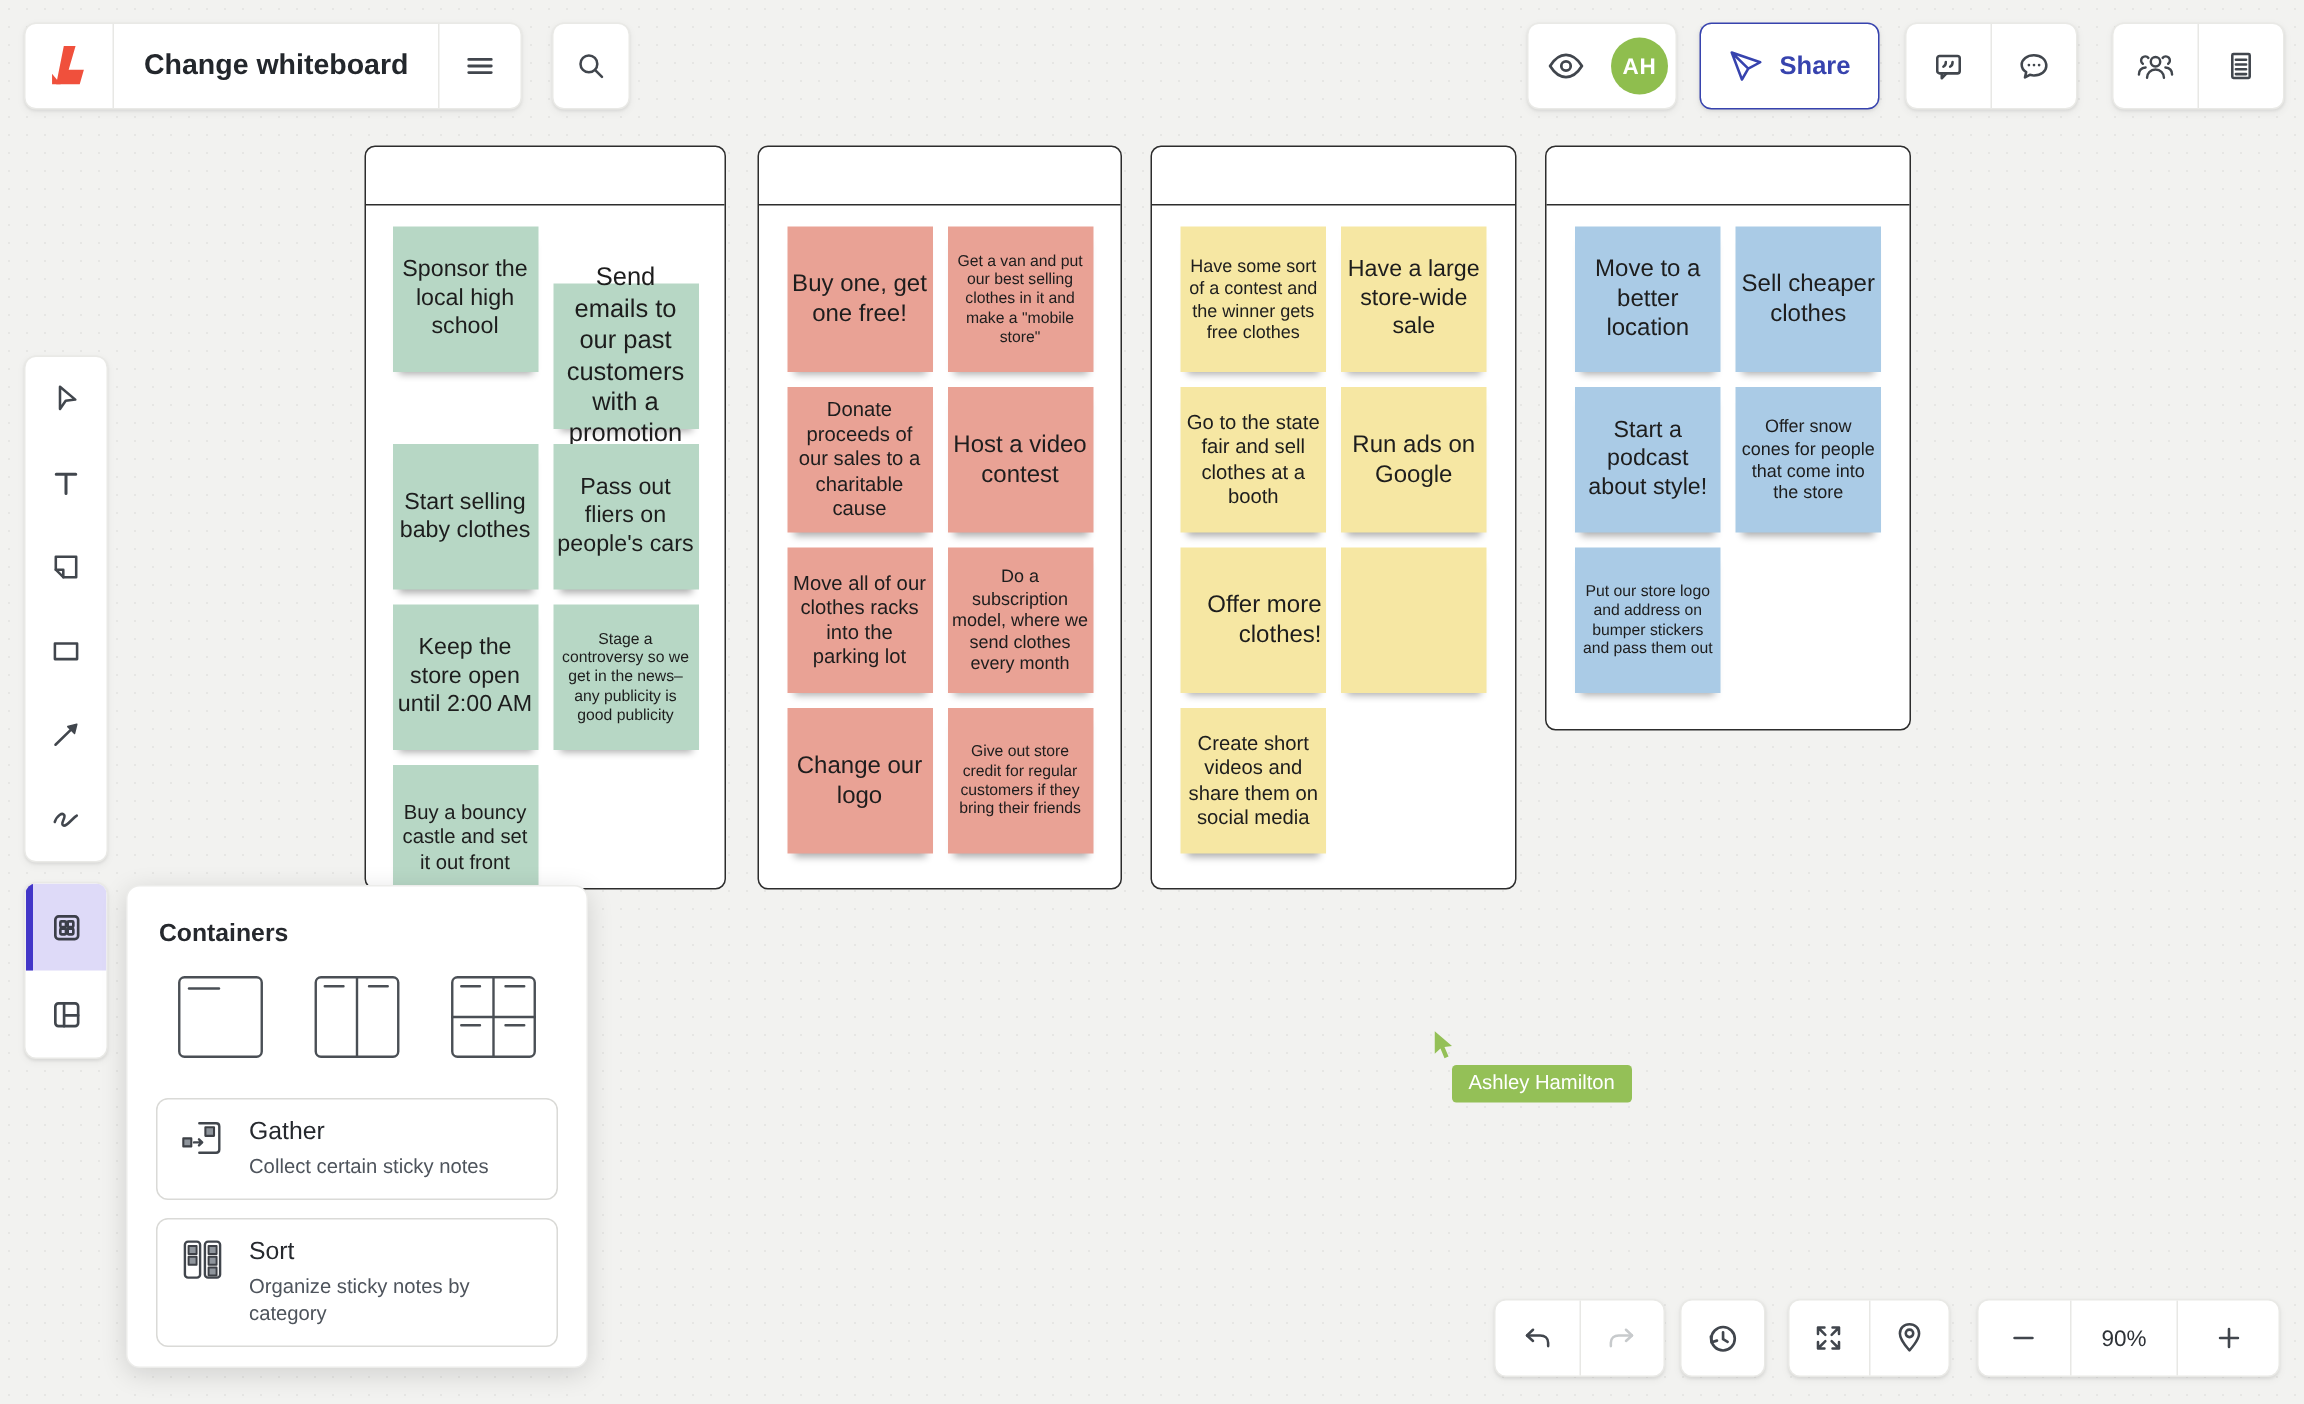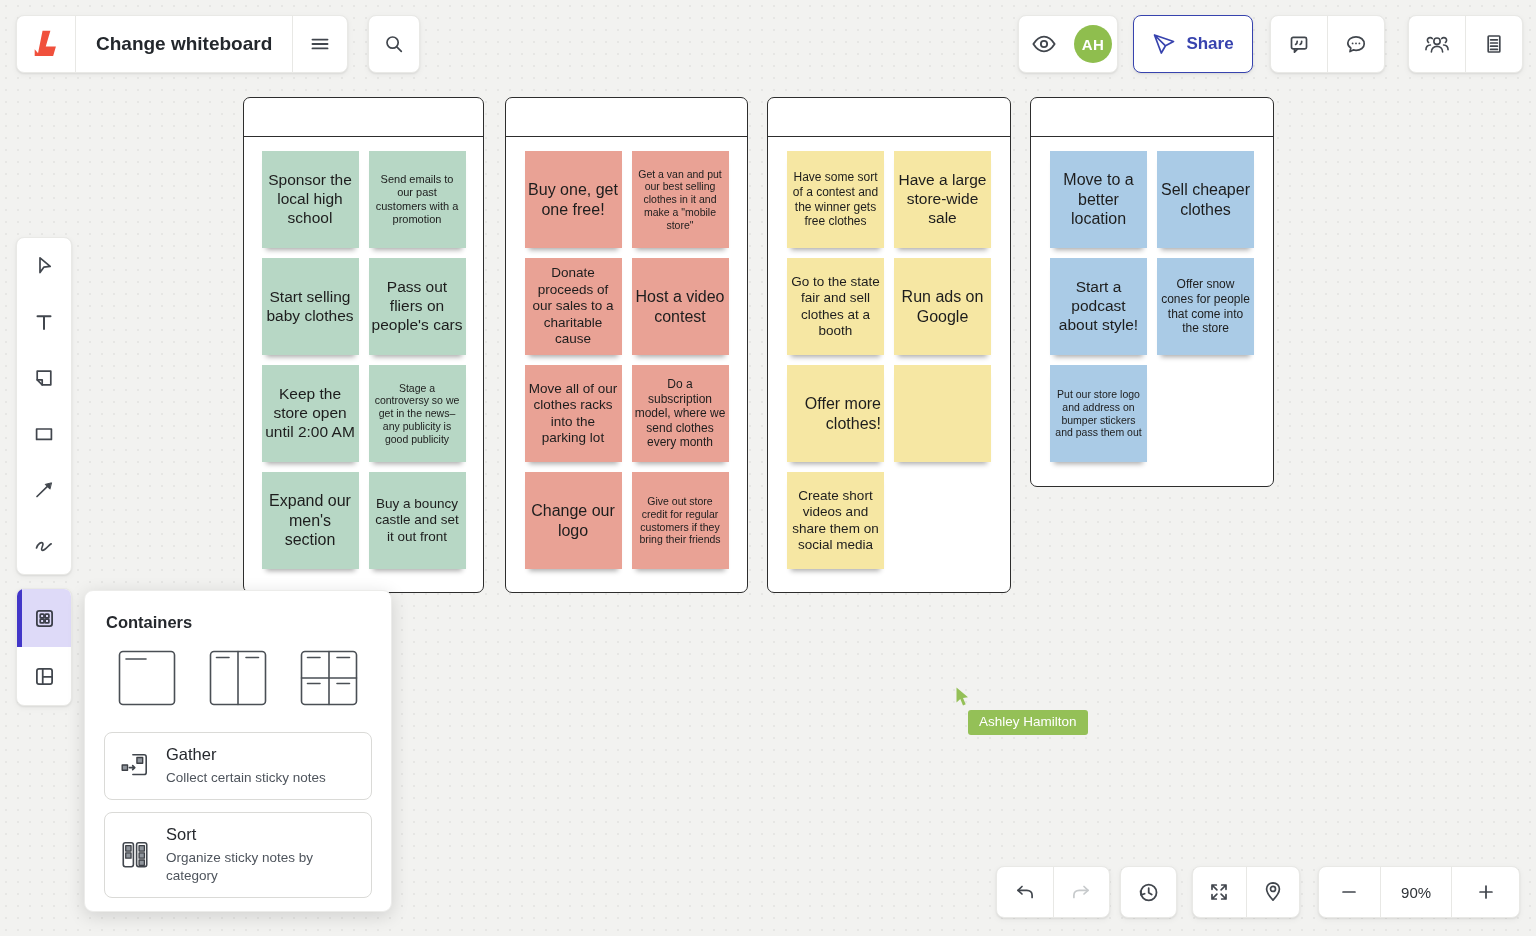--- a/index.html
+++ b/index.html
@@ -48,21 +48,21 @@
   #shapes-panel .cell.selected{background:#dedaf8;box-shadow:inset 5px 0 0 #4236c8;}
 
   
   #containers-popup{left:84px;top:590px;width:308px;height:322px;background:#fff;border-radius:9px;
     border:1px solid #ececea;box-shadow:0 4px 18px rgba(0,0,0,.14);padding:22px 19px 16px;box-sizing:border-box;
     position:absolute;z-index:5;}
   #containers-popup h3{margin:0 0 18px 2px;font-size:16.5px;color:#26292e;}
   .thumb-row{display:flex;gap:33px;justify-content:center;margin-bottom:26px;}
   .thumb{cursor:pointer;background:none;border:none;padding:0;}
   .action-card{border:1px solid #dadad7;border-radius:8px;padding:11px 14px;display:flex;gap:15px;
-    align-items:center;margin-top:12px;cursor:pointer;background:#fff;}
+    align-items:flex-start;margin-top:12px;cursor:pointer;background:#fff;}
   .action-text{line-height:1.3;}
   .action-label{font-size:16.5px;color:#26292e;}
   .action-desc{font-size:13.5px;color:#4e545c;margin-top:4px;line-height:1.35;}
 
   
   .board-container{position:absolute;background:#fff;border:1.5px solid #2d2d2d;border-radius:7px;box-sizing:border-box;}
   .bc-header{height:38px;border-bottom:1.5px solid #2d2d2d;}
   .bc-grid{padding:14px 16px 20px;display:grid;grid-template-columns:97px 97px;gap:10px;justify-content:center;}
   .note{width:97px;height:97px;display:flex;align-items:center;justify-content:center;text-align:center;
     padding:3px;box-sizing:border-box;color:#1d1d1d;line-height:1.22;
@@ -314,26 +314,25 @@
       <div class="action-desc">Organize sticky notes by category</div>
     </div>
   </div>
 </div>
 
 <div id="board">
     <div class="board-container" style="left: 243px; top: 97px; width: 241px; height: 496px;">
       <div class="bc-header"></div>
       <div class="bc-grid">
         <div class="note" style="background: rgb(183, 215, 197); font-size: 15.5px;">Sponsor the local high school</div>
-        <div class="note" style="background: rgb(183, 215, 197); font-size: 11px;">Send emails to our past customers with a promotion</div>
+        <div class="note" style="background: rgb(183, 215, 197); font-size: 17px; margin-top: 38px;">Send emails to our past customers with a promotion</div>
         <div class="note" style="background: rgb(183, 215, 197); font-size: 15.5px;">Start selling baby clothes</div>
         <div class="note" style="background: rgb(183, 215, 197); font-size: 15.5px;">Pass out fliers on people's cars</div>
         <div class="note" style="background: rgb(183, 215, 197); font-size: 15.5px;">Keep the store open until 2:00 AM</div>
         <div class="note" style="background: rgb(183, 215, 197); font-size: 10.5px;">Stage a controversy so we get in the news–any publicity is good publicity</div>
-        <div class="note" style="background: rgb(183, 215, 197); font-size: 16px;">Expand our men's section</div>
         <div class="note" style="background: rgb(183, 215, 197); font-size: 13.5px;">Buy a bouncy castle and set it out front</div>
       </div>
     </div>
     <div class="board-container" style="left: 505px; top: 97px; width: 243px; height: 496px;">
       <div class="bc-header"></div>
       <div class="bc-grid">
         <div class="note" style="background: rgb(233, 162, 149); font-size: 16px;">Buy one, get one free!</div>
         <div class="note" style="background: rgb(233, 162, 149); font-size: 10.5px;">Get a van and put our best selling clothes in it and make a "mobile store"</div>
         <div class="note" style="background: rgb(233, 162, 149); font-size: 13.5px;">Donate proceeds of our sales to a charitable cause</div>
         <div class="note" style="background: rgb(233, 162, 149); font-size: 16px;">Host a video contest</div>

